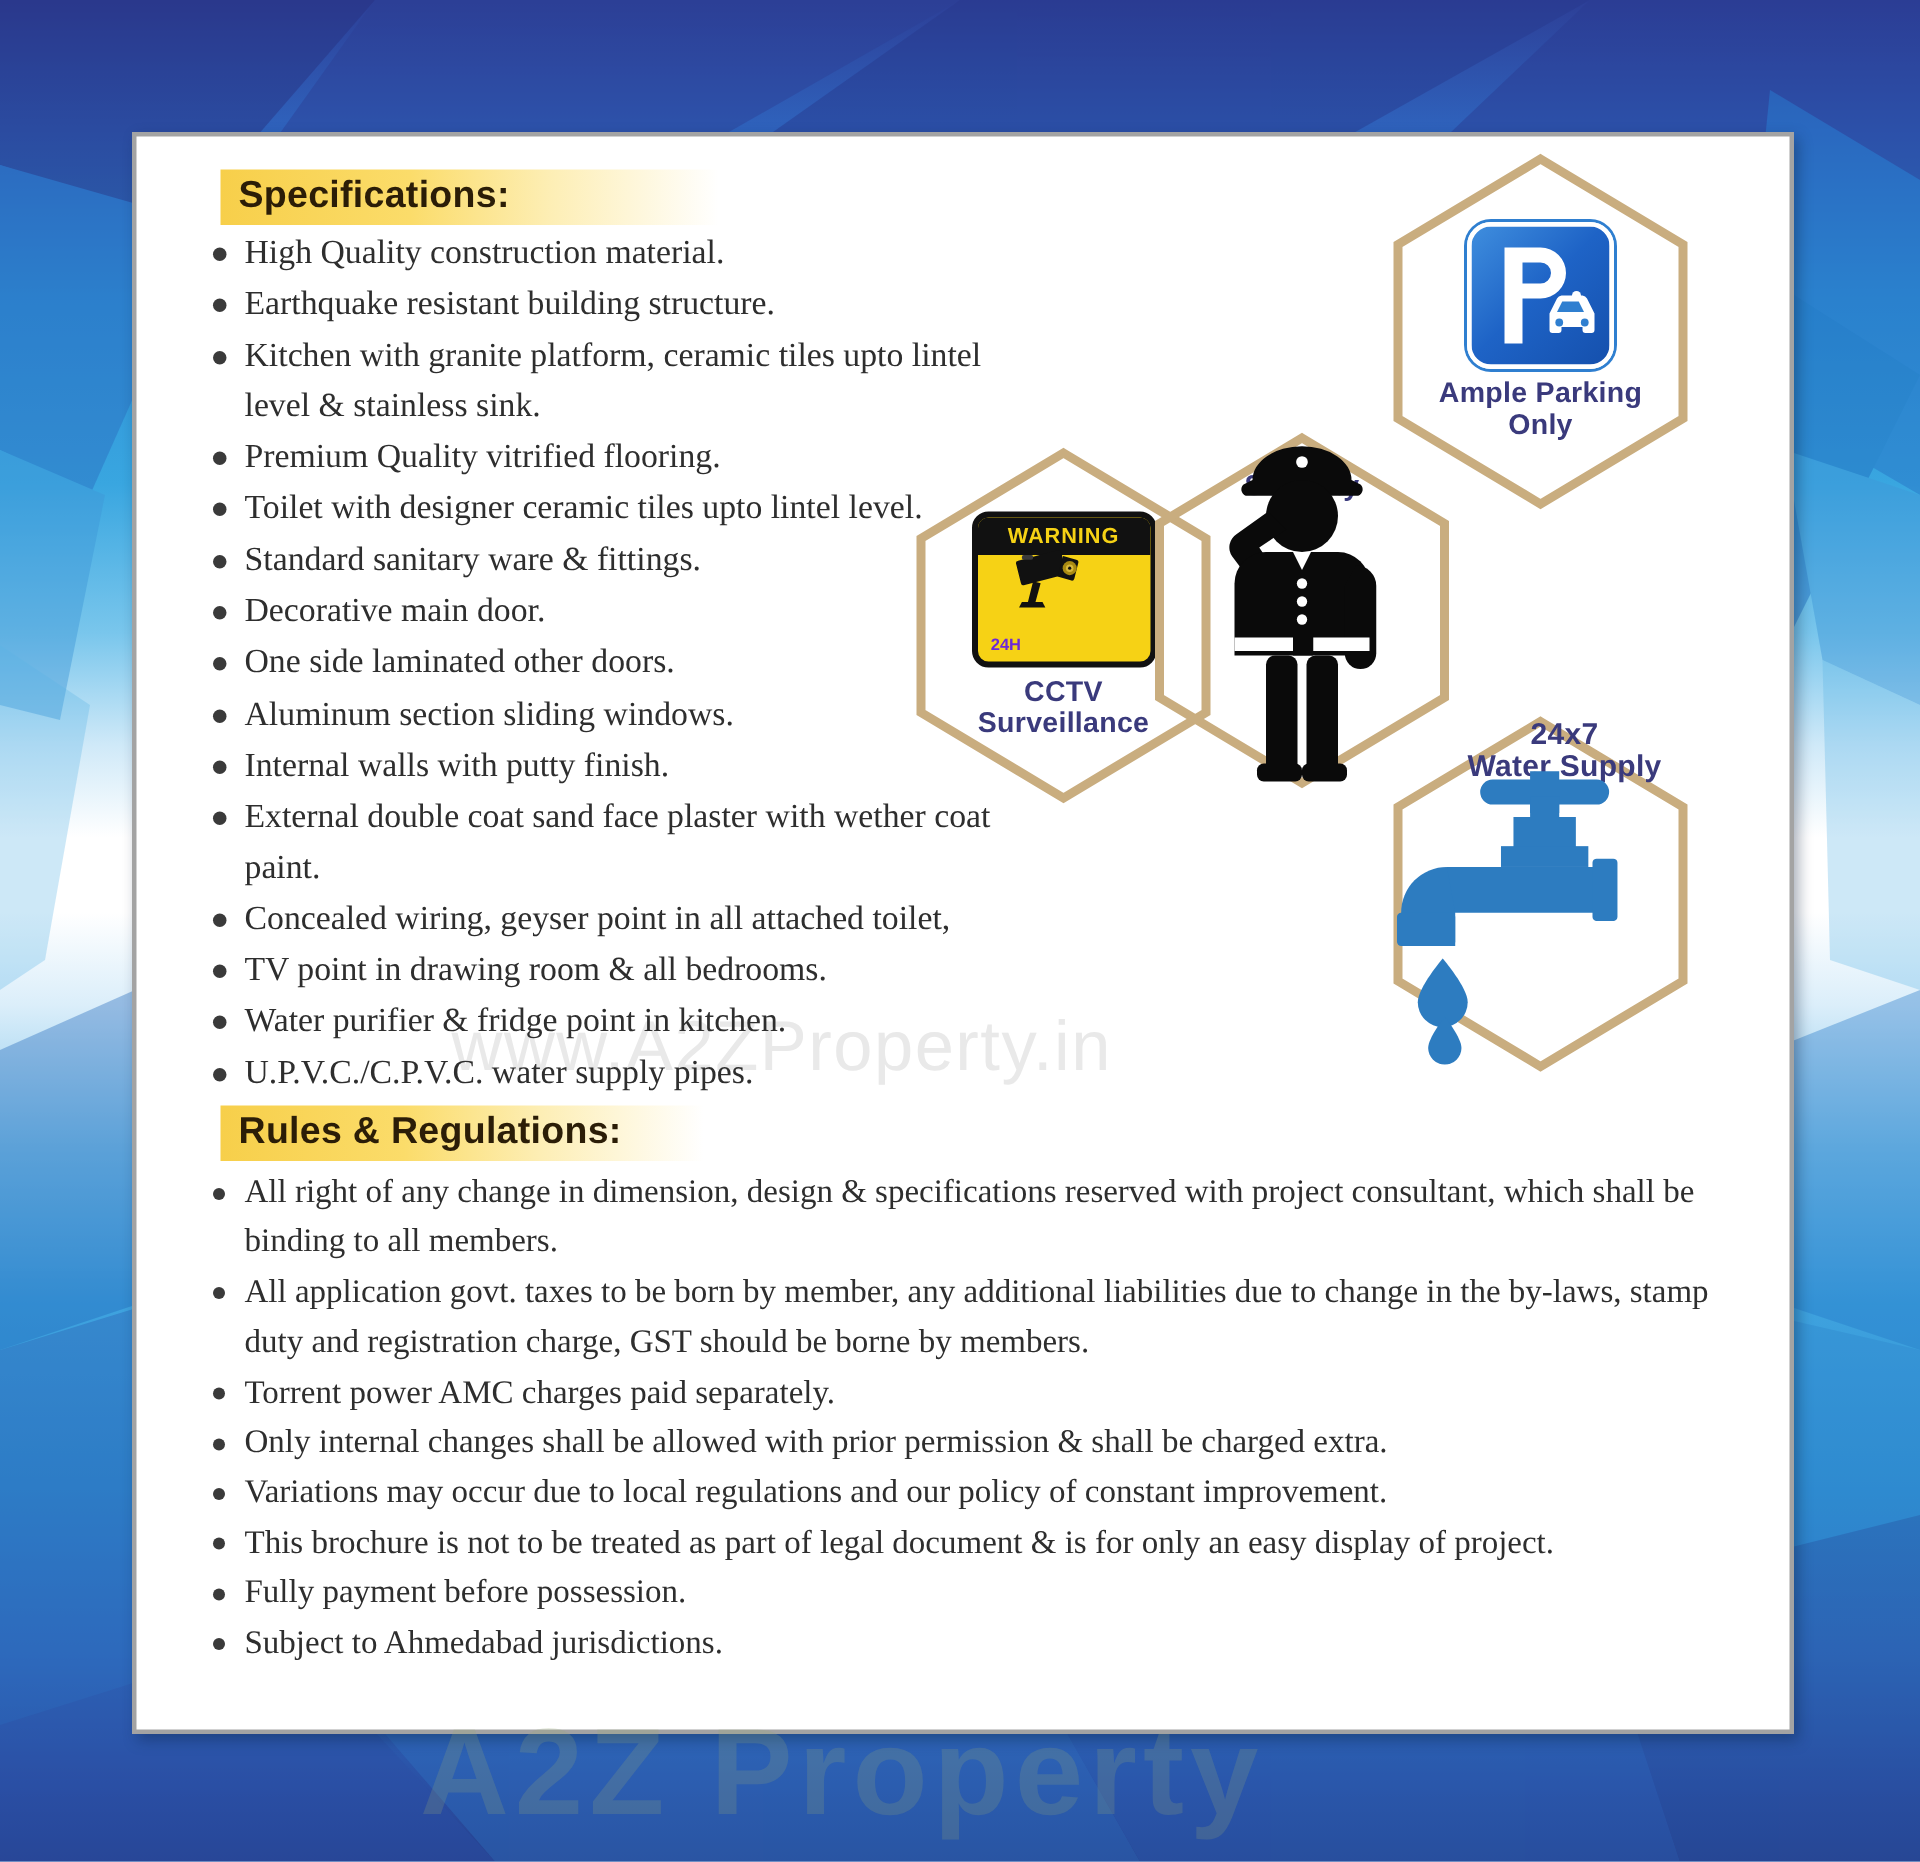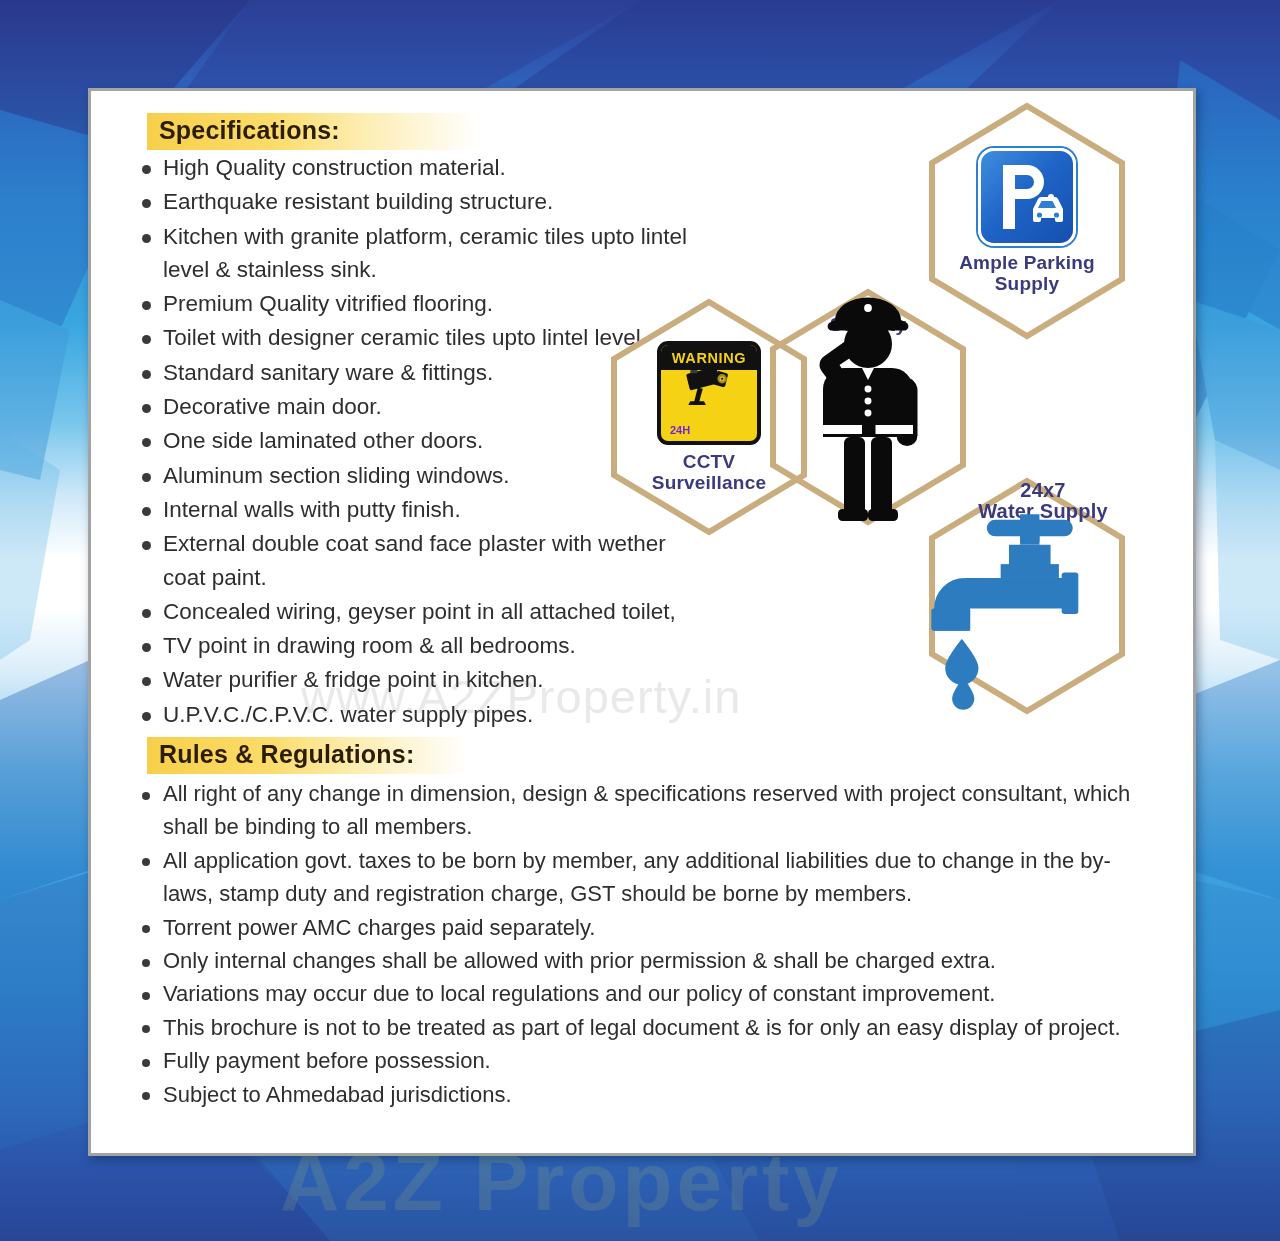--- a/index.html
+++ b/index.html
@@ -63,20 +63,21 @@
     background:linear-gradient(90deg,#f7cf4a 0%,#fbdc6a 38%,#fdeeb4 66%,#ffffff 100%);
     white-space:nowrap;
   }
   #spec-head{left:56px;top:22px;width:310px;}
   #rules-head{left:56px;top:646px;width:300px;}
   
   ul.blist{list-style:none;margin:0;padding:0;position:absolute;}
   ul.blist li{
     position:relative;padding-left:26px;color:#2e2e2e;
     margin-bottom:1px;
+    font-family:Liberation Serif, serif;
   }
   ul.blist li:before{
     content:"";position:absolute;left:5px;top:.62em;
     width:9px;height:9px;border-radius:50%;background:#3a3a3a;
   }
   #spec-list{left:46px;top:60px;width:560px;font-size:22.5px;line-height:33.3px;}
   #rules-list{left:46px;top:686px;width:1020px;font-size:22px;line-height:33.4px;}
   #rules-list li{margin-bottom:0;}
   #rules-list li:before{top:.66em;width:8px;height:8px;}
   
@@ -98,21 +99,21 @@
   .psign{
     width:92px;height:92px;border-radius:16px;
     background:linear-gradient(135deg,#3f8ede 0%,#1e63c6 48%,#1550ad 100%);
     border:3px solid #ffffff;
     box-shadow:0 0 0 2px #2f7fd0;
     position:relative;
   }
   
   .warn{
     width:96px;height:96px;border-radius:11px;background:#f6d215;
-    border:4px solid #111;position:relative;overflow:hidden;
+    border:4px solid #111;position:relative;overflow:hidden;padding-left:19px;
   }
   .warn-top{
     position:absolute;left:0;right:0;top:0;height:25px;background:#111;
     color:#f6d215;font-size:14.5px;font-weight:bold;letter-spacing:.6px;
     display:flex;align-items:center;justify-content:center;
   }
   .warn-24h{
     position:absolute;left:9px;bottom:5px;color:#6d28d9;font-size:11px;font-weight:bold;
   }
   .lbl-gap{height:7px;}
@@ -205,21 +206,21 @@
               </g>
               <path d="M57 57 l3.5 -7 h11 l3.5 7 z" fill="#2f7fd0"></path>
               <circle cx="58.5" cy="64" r="2.6" fill="#2f7fd0"></circle>
               <circle cx="75.5" cy="64" r="2.6" fill="#2f7fd0"></circle>
               <circle cx="70" cy="46" r="3" fill="#ffffff"></circle>
             </svg>
           </div>
           <div class="lbl-gap"></div>
           <div class="hex-label">
             <span>Ample Parking</span><br>
-            <span>Supply</span>
+            <span>Only</span>
           </div>
         </div>
       </div>
 
       <div class="hex" id="hex-cctv">
         <svg viewBox="0 0 208 240">
           <polygon points="104,5 199,62 199,178 104,235 9,178 9,62" fill="#ffffff" stroke="#c9ad7f" stroke-width="6"></polygon>
         </svg>
         <div class="content">
           <div class="warn">

